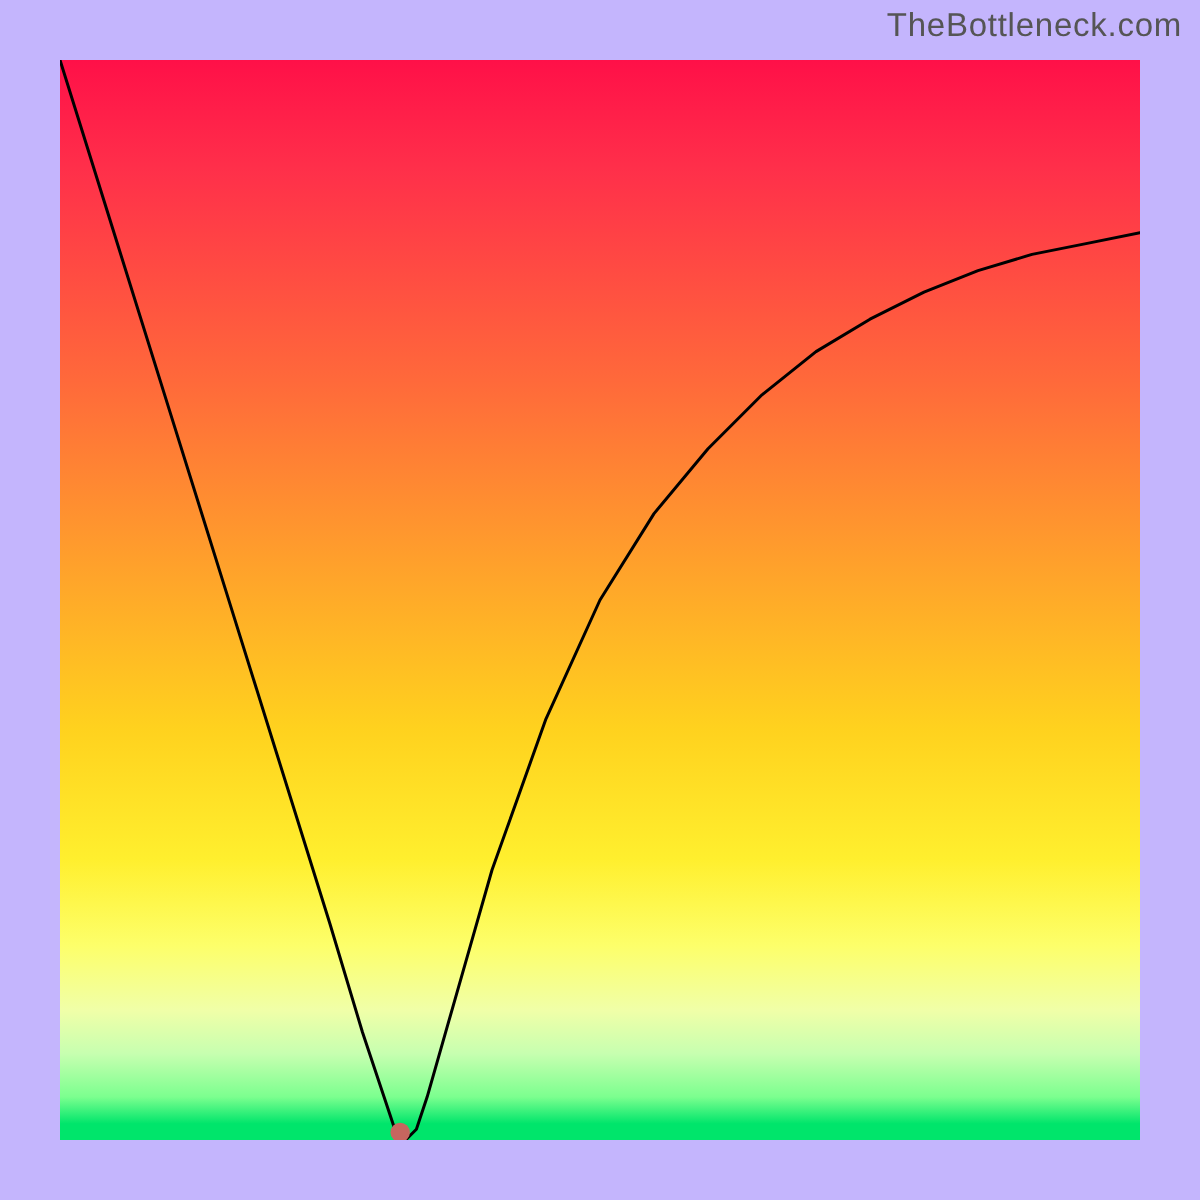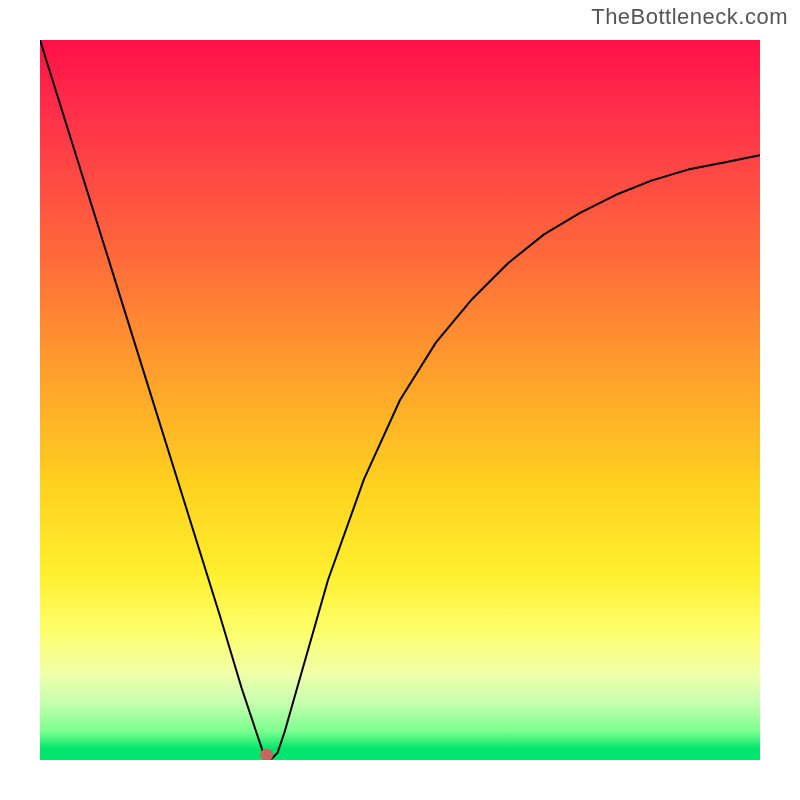--- a/index.html
+++ b/index.html
@@ -8,21 +8,21 @@
     width: 800px;
     height: 800px;
     background: #000;
     font-family: Arial, Helvetica, sans-serif;
     overflow: hidden;
   }
   .outer {
     position: relative;
     width: 800px;
     height: 800px;
-    background: #ffffff;
+    background: #c4b5fd;
     text-decoration: underline;
   }
   .watermark {
     position: absolute;
     top: 4px;
     right: 12px;
     color: #555;
     font-size: 22px;
     font-weight: 500;
     letter-spacing: 0.5px;

